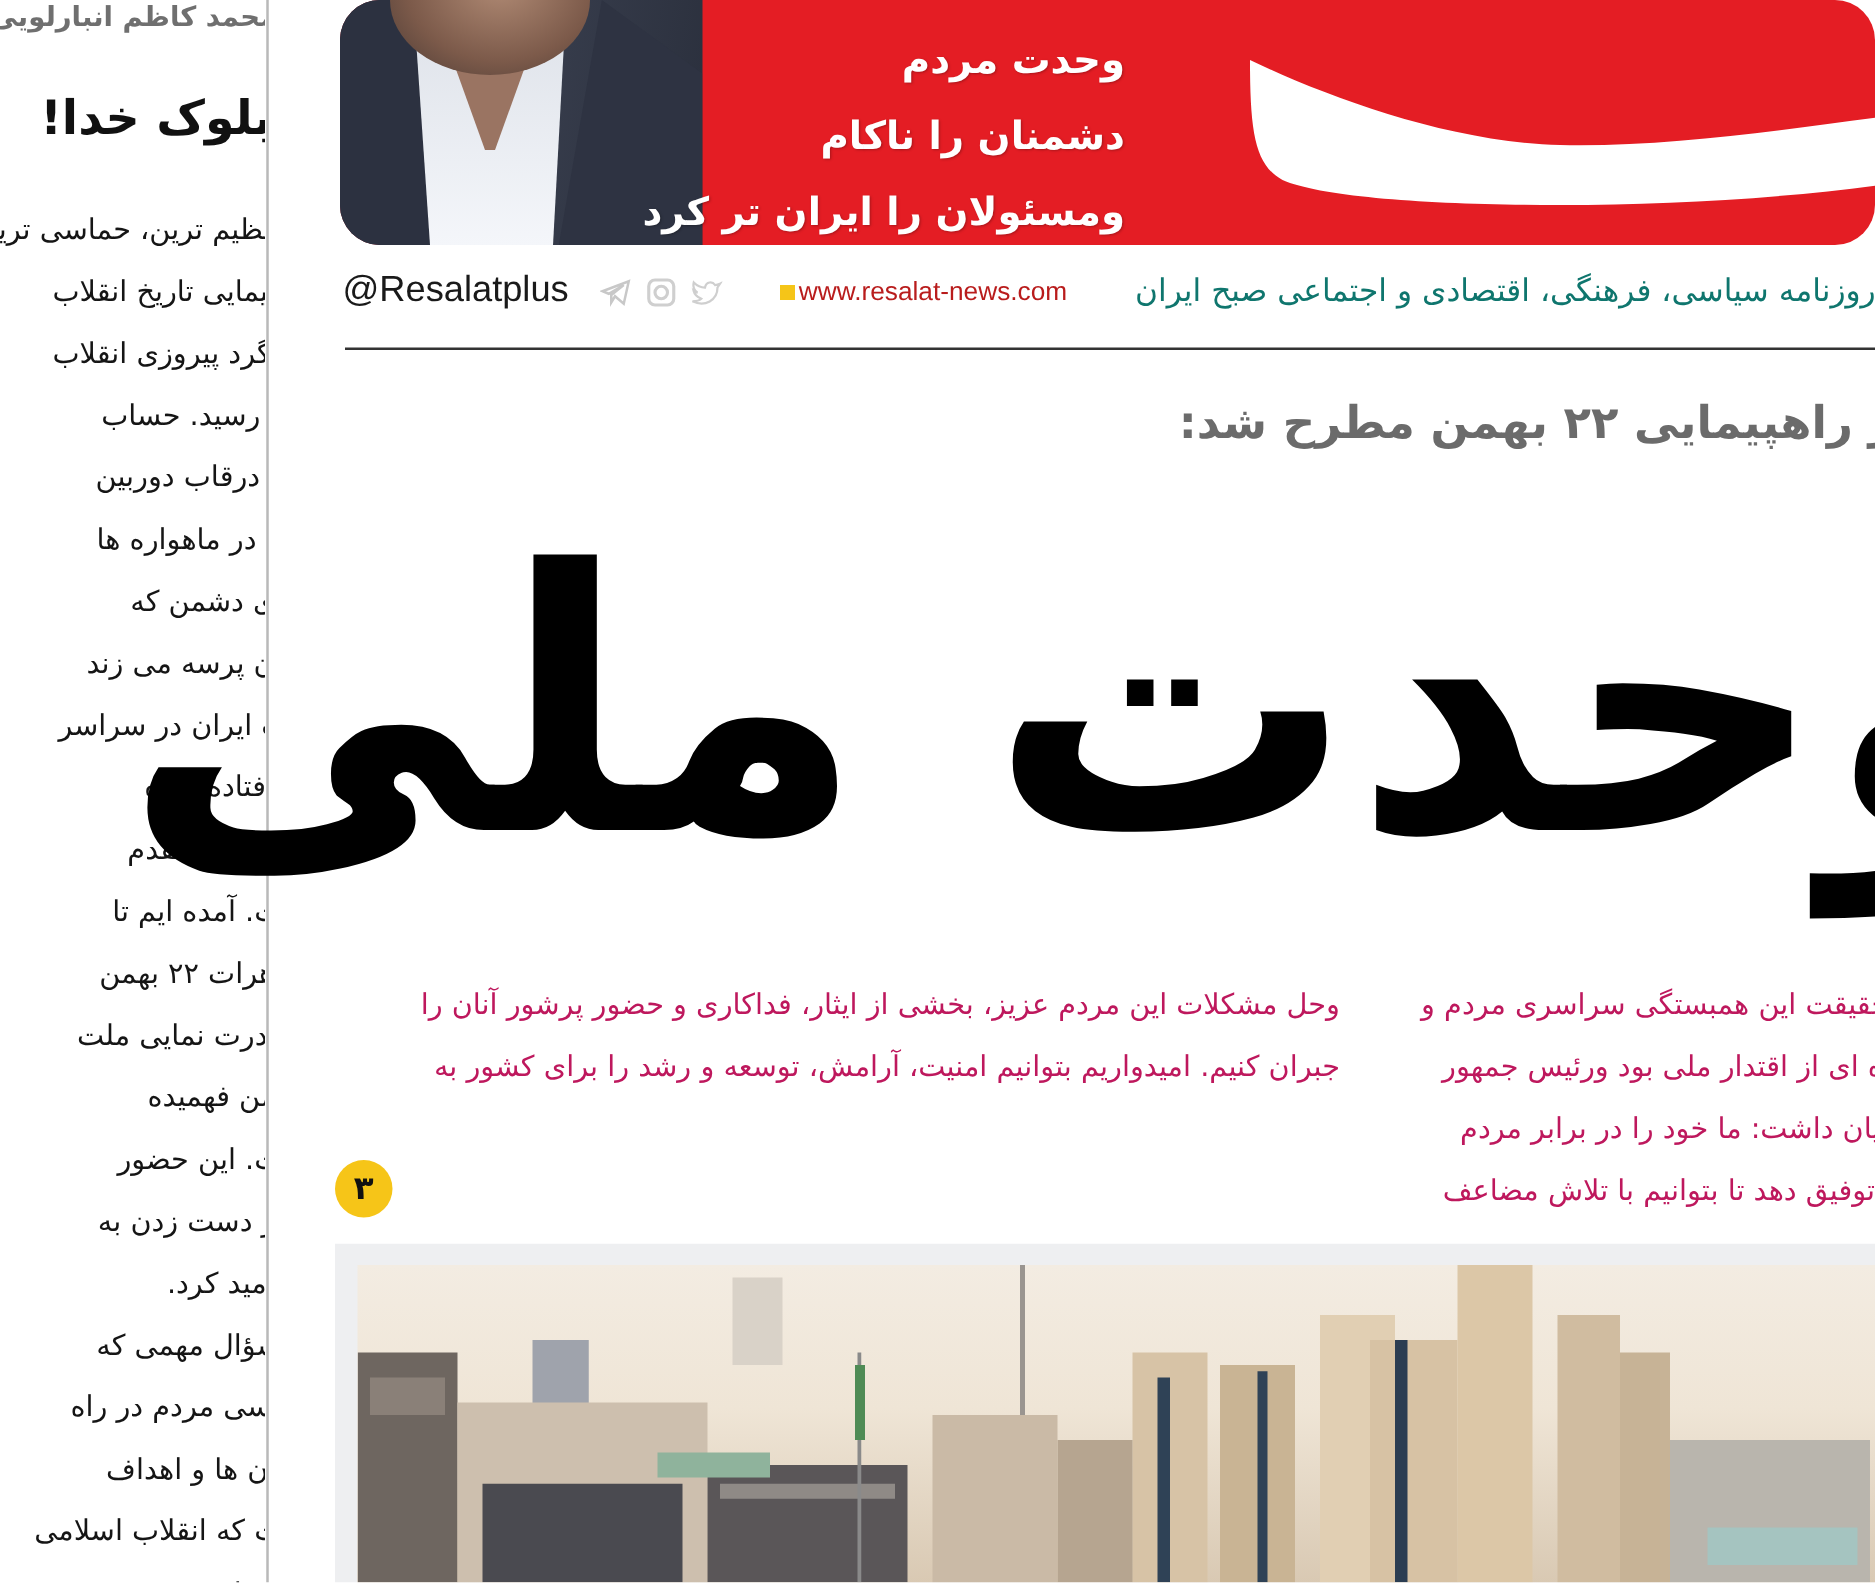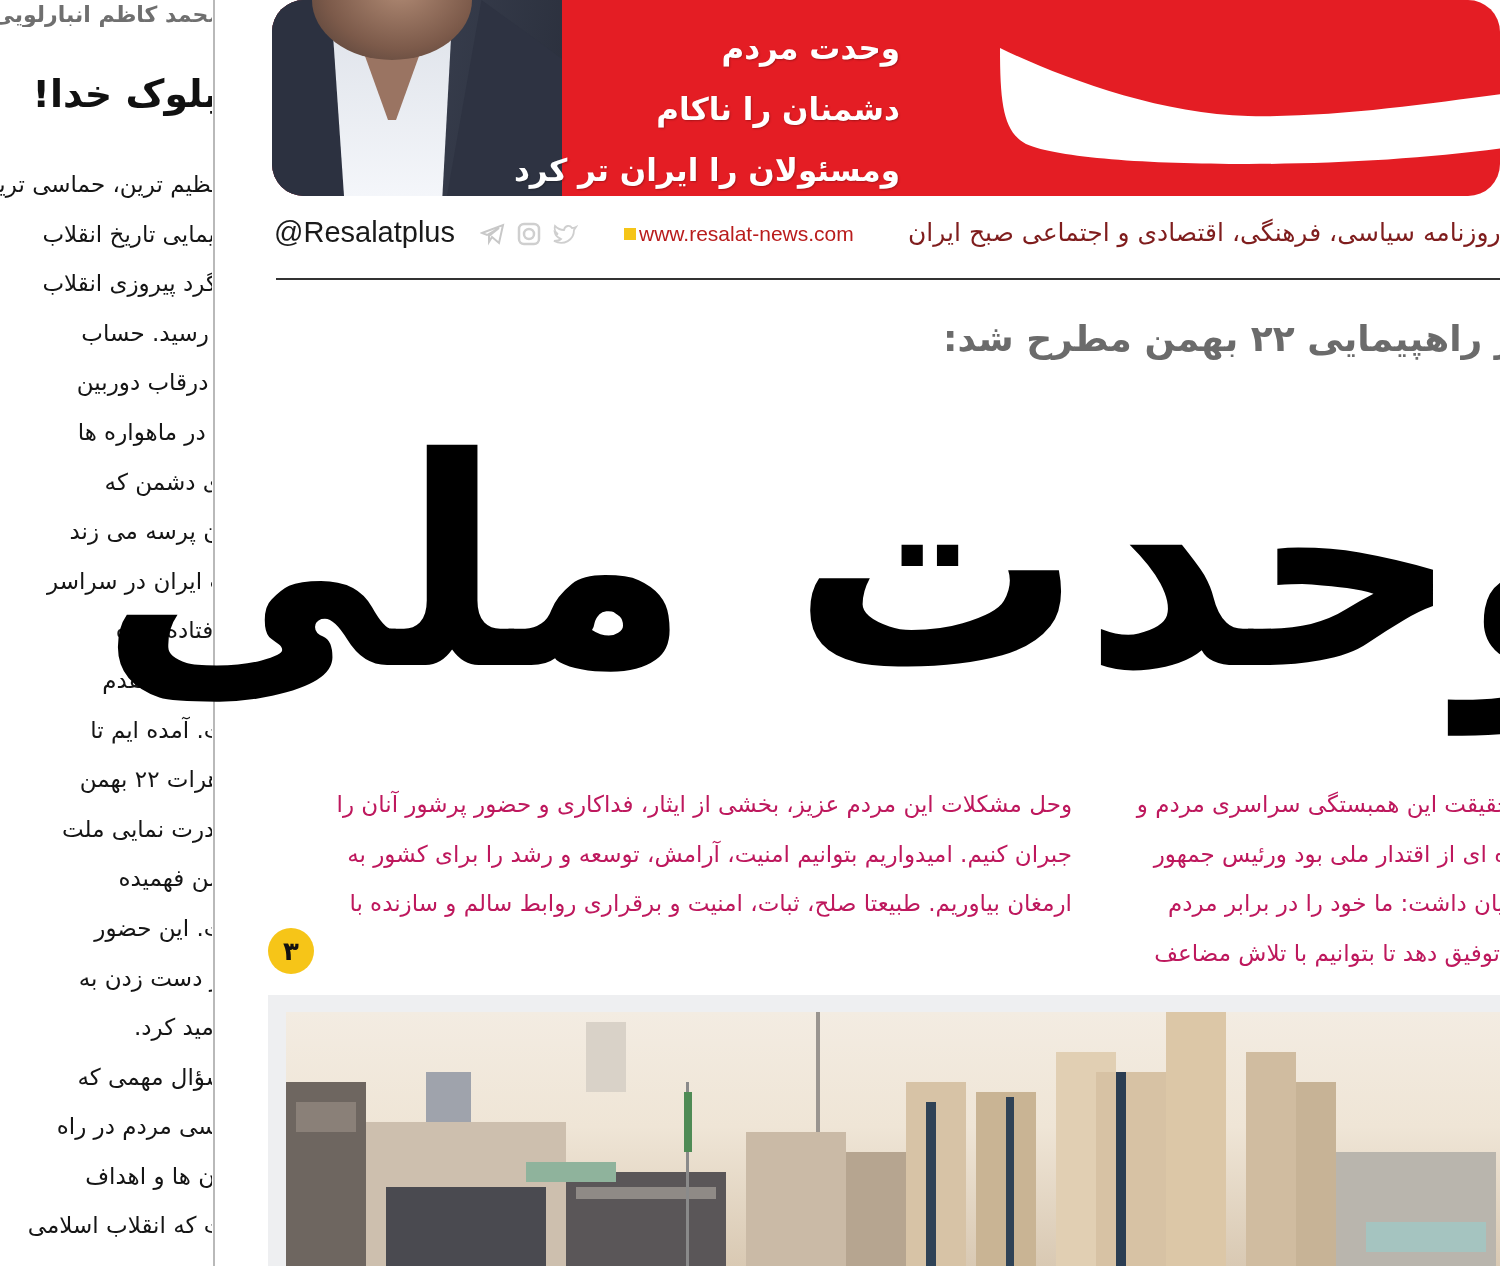--- a/index.html
+++ b/index.html
@@ -84,21 +84,21 @@
     .social {
       position: absolute; left: 208px; top: 10px; display: flex; gap: 10px; align-items: center;
     }
     .social span { display: inline-block; width: 26px; height: 24px; }
     .site-url {
       position: absolute; left: 352px; top: 10px; font-size: 21px; color: #b91c1c;
       display: flex; align-items: center; gap: 3px;
     }
     .yellow-sq { display: inline-block; width: 12px; height: 12px; background: #f5c518; }
     .tagline {
-      position: absolute; left: 636px; top: 6px; direction: rtl; font-size: 25px; color: #7f1d1d;
+      position: absolute; left: 636px; top: 6px; direction: rtl; font-size: 25px; color: #0f766e;
       white-space: nowrap; display: flex; align-items: center; gap: 4px;
       font-family: "DejaVu Sans", sans-serif;
       text-align: right;
     }
     .strip-rule {
       position: absolute; left: 276px; top: 278px; width: 1224px; height: 2px; background: #333;
     }
 
     
     .kicker {
@@ -221,21 +221,20 @@
   </div>
 </div>
 <div class="strip-rule"></div>
 
 <div class="kicker">در راهپیمایی ۲۲ بهمن مطرح شد:</div>
 <div class="main-headline">وحدت ملی</div>
 
 <ul class="col-mid">
   <li>وحل مشکلات این مردم عزیز، بخشی از ایثار، فداکاری و حضور پرشور آنان را</li>
   <li>جبران کنیم. امیدواریم بتوانیم امنیت، آرامش، توسعه و رشد را برای کشور به</li>
-  <li>ارمغان بیاوریم. طبیعتا صلح، ثبات، امنیت و برقراری روابط سالم و سازنده با</li>
 </ul>
 <div class="page-badge">۳</div>
 <ul class="col-right">
   <li>در حقیقت این همبستگی سراسری مردم و</li>
   <li>جلوه ای از اقتدار ملی بود ورئیس جمهور</li>
   <li>در بیان داشت: ما خود را در برابر مردم</li>
   <li>خدا توفیق دهد تا بتوانیم با تلاش مضاعف</li>
 </ul>
 
 <div class="photo-frame"></div>

